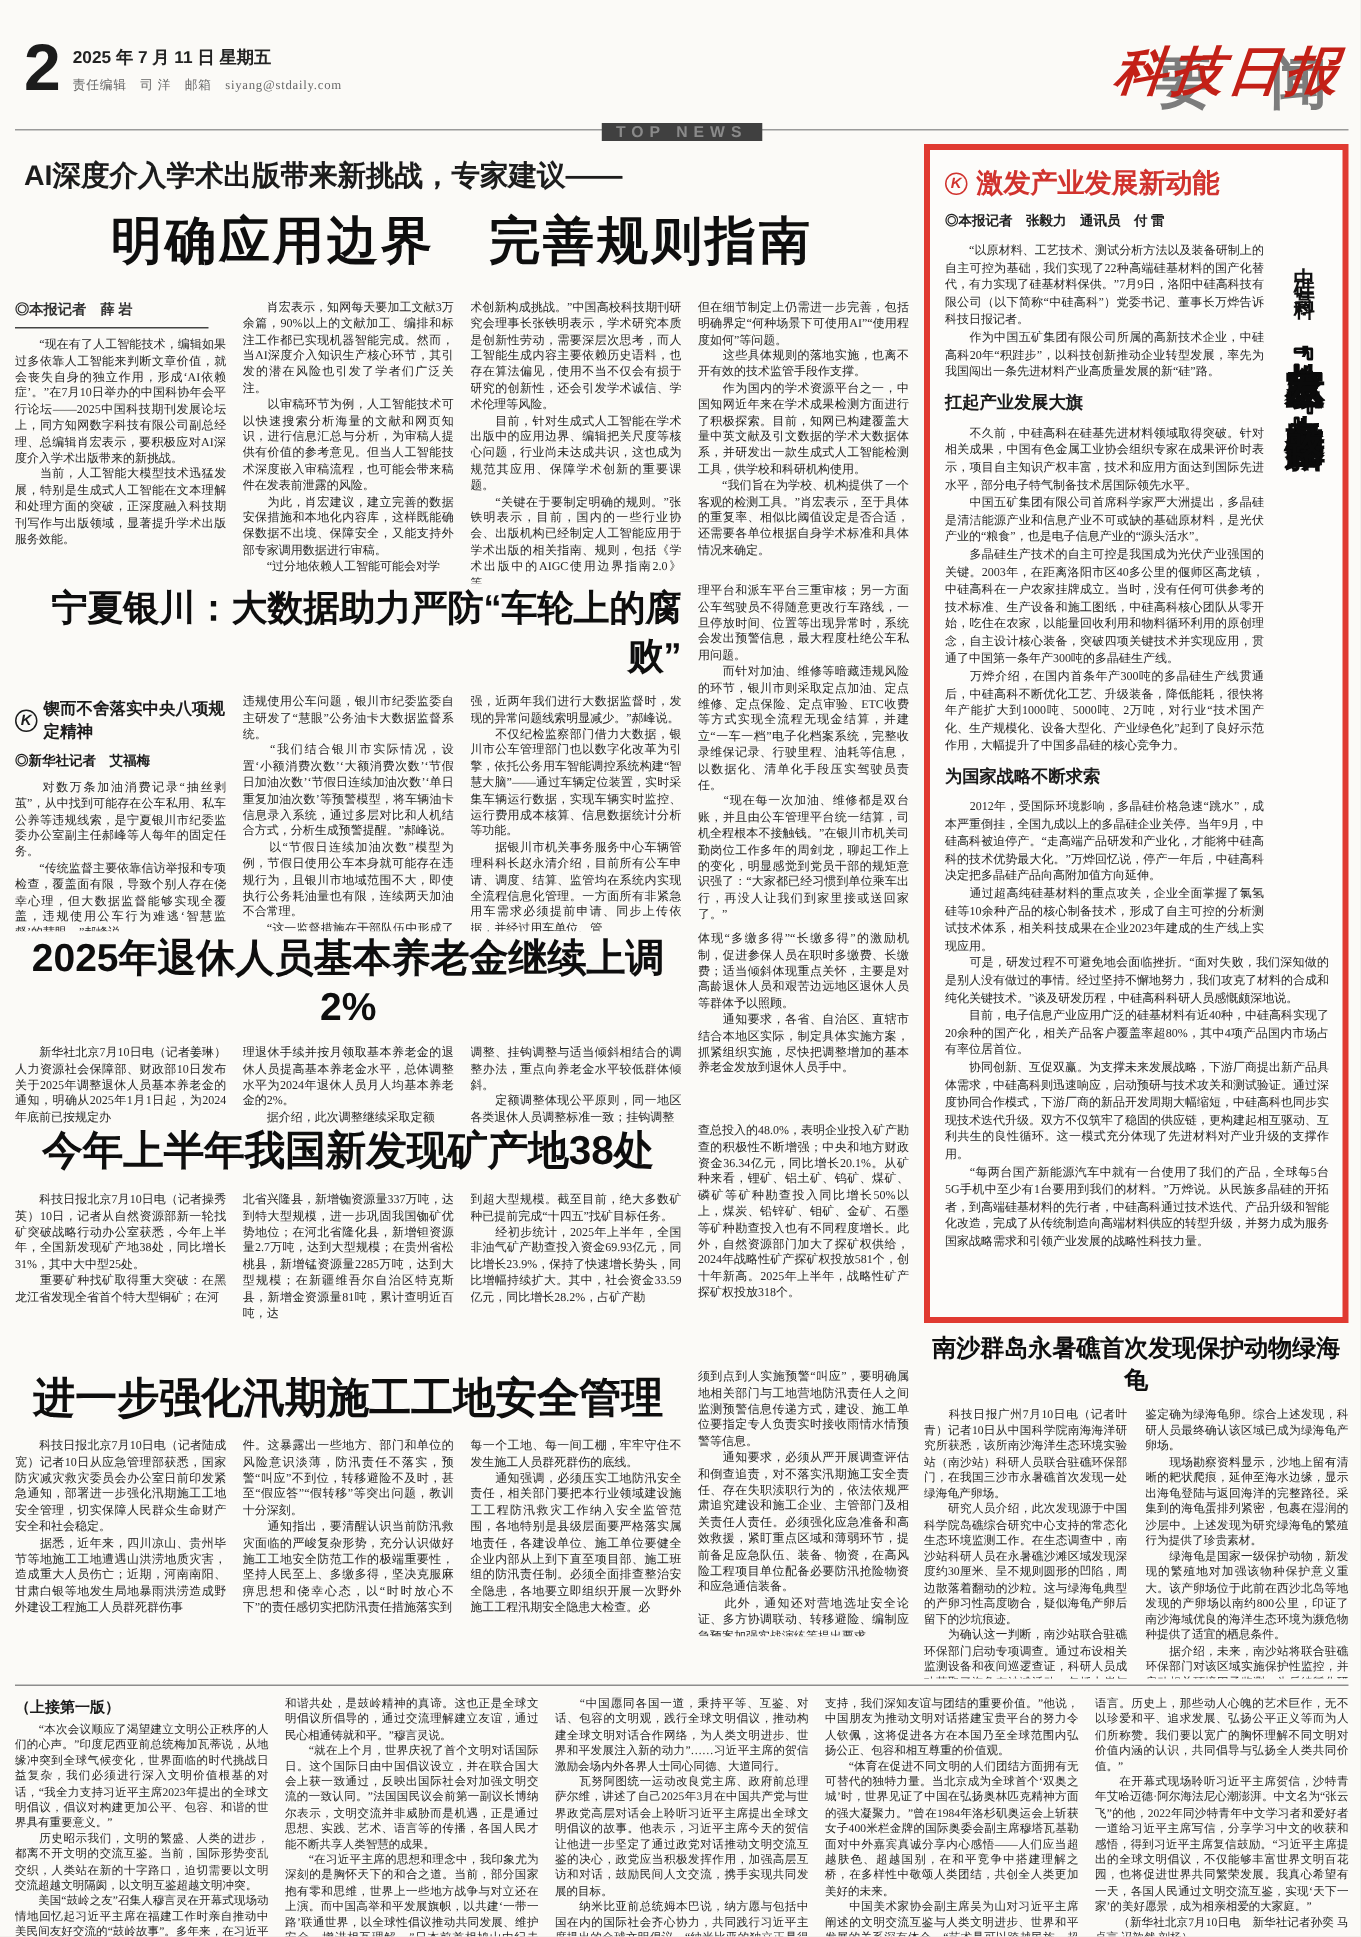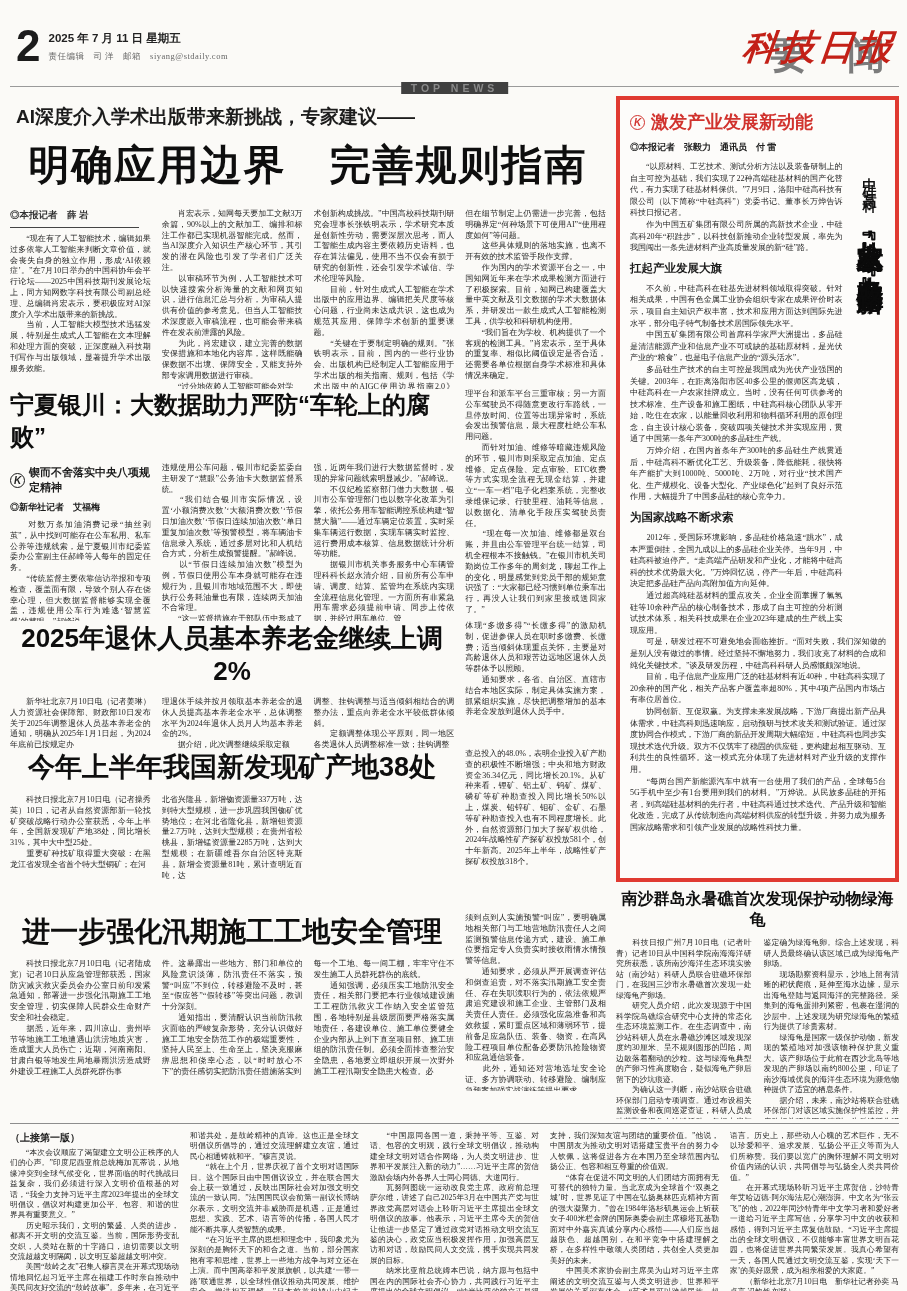--- a/index.html
+++ b/index.html
@@ -38,24 +38,24 @@
   .hl { font-family:"Liberation Sans",sans-serif; font-weight:900; color:#0e0e0e; text-align:center; }
   .byline { font-size:9.5px; font-weight:700; color:#333; }
   .byline-rule { border-top:1px solid #444; width:92%; margin:5px 0 6px 0; }
   .kbadge { display:flex; align-items:center; gap:4px; font-family:"Liberation Sans",sans-serif; font-weight:900; }
   .klogo { display:inline-flex; align-items:center; justify-content:center; width:15px; height:15px;
            border:1.6px solid currentColor; border-radius:50%; font-size:10px; font-style:italic;
            font-family:"Liberation Sans",sans-serif; font-weight:900; flex:0 0 auto; }
   
   .art-ai { height:293px; padding-top:6px; }
   .ai-kicker { font-family:"Liberation Sans",sans-serif; font-weight:900; font-size:19px; margin:2px 0 8px 6px; }
-  .ai-hl { font-size:41px; letter-spacing:2px; margin-bottom:16px; }
+  .ai-hl { font-size:34px; letter-spacing:2px; margin-bottom:16px; }
   
   .art-yin { height:232px; }
-  .yin-hl { font-size:24px; letter-spacing:0; text-align:left; padding-bottom:10px; }
+  .yin-hl { font-size:24px; letter-spacing:0; text-align:right; padding-bottom:10px; }
   .yin-kicker { font-size:11px; margin:2px 0 6px 0; }
   .yin-byline { font-size:9px; font-weight:700; margin-bottom:6px; }
   
   .art-pen { height:128px; }
   .pen-hl { font-size:26px; padding-bottom:10px; }
   .art-min { height:164px; }
   .min-hl { font-size:27px; padding-bottom:10px; }
   .art-fld { height:178px; }
   .fld-kicker { font-family:"Liberation Sans",sans-serif; font-weight:900; font-size:16px; text-align:left; margin-bottom:6px; }
   .fld-hl { font-size:28px; padding-bottom:8px; }
@@ -162,33 +162,35 @@
         <div class="col body">调整、挂钩调整与适当倾斜相结合的调整办法，重点向养老金水平较低群体倾斜。
 　　定额调整体现公平原则，同一地区各类退休人员调整标准一致；挂钩调整</div>
       </section>
 
       <section class="art-min grid4 rows2">
         <h2 class="hl span3 min-hl">今年上半年我国新发现矿产地38处</h2>
         <div class="c4tall body">查总投入的48.0%，表明企业投入矿产勘查的积极性不断增强；中央和地方财政资金36.34亿元，同比增长20.1%。从矿种来看，锂矿、铝土矿、钨矿、煤矿、磷矿等矿种勘查投入同比增长50%以上，煤炭、铅锌矿、钼矿、金矿、石墨等矿种勘查投入也有不同程度增长。此外，自然资源部门加大了探矿权供给，2024年战略性矿产探矿权投放581个，创十年新高。2025年上半年，战略性矿产探矿权投放318个。</div>
         <div class="col body">　　科技日报北京7月10日电（记者操秀英）10日，记者从自然资源部新一轮找矿突破战略行动办公室获悉，今年上半年，全国新发现矿产地38处，同比增长31%，其中大中型25处。
 　　重要矿种找矿取得重大突破：在黑龙江省发现全省首个特大型铜矿；在河</div>
         <div class="col body">北省兴隆县，新增铷资源量337万吨，达到特大型规模，进一步巩固我国铷矿优势地位；在河北省隆化县，新增钽资源量2.7万吨，达到大型规模；在贵州省松桃县，新增锰资源量2285万吨，达到大型规模；在新疆维吾尔自治区特克斯县，新增金资源量81吨，累计查明近百吨，达</div>
+        <div class="col body">到超大型规模。截至目前，绝大多数矿种已提前完成“十四五”找矿目标任务。
+　　经初步统计，2025年上半年，全国非油气矿产勘查投入资金69.93亿元，同比增长23.9%，保持了快速增长势头，同比增幅持续扩大。其中，社会资金33.59亿元，同比增长28.2%，占矿产勘</div>
       </section>
 
       <section class="art-fld grid4 rows2">
         <div class="span3">
           <h2 class="hl fld-hl">进一步强化汛期施工工地安全管理</h2>
         </div>
         <div class="c4tall body">须到点到人实施预警“叫应”，要明确属地相关部门与工地营地防汛责任人之间监测预警信息传递方式，建设、施工单位要指定专人负责实时接收雨情水情预警等信息。
 　　通知要求，必须从严开展调查评估和倒查追责，对不落实汛期施工安全责任、存在失职渎职行为的，依法依规严肃追究建设和施工企业、主管部门及相关责任人责任。必须强化应急准备和高效救援，紧盯重点区域和薄弱环节，提前备足应急队伍、装备、物资，在高风险工程项目单位配备必要防汛抢险物资和应急通信装备。
 　　此外，通知还对营地选址安全论证、多方协调联动、转移避险、编制应急预案加强实战演练等提出要求。</div>
         <div class="col body">　　科技日报北京7月10日电（记者陆成宽）记者10日从应急管理部获悉，国家防灾减灾救灾委员会办公室日前印发紧急通知，部署进一步强化汛期施工工地安全管理，切实保障人民群众生命财产安全和社会稳定。
 　　据悉，近年来，四川凉山、贵州毕节等地施工工地遭遇山洪涝地质灾害，造成重大人员伤亡；近期，河南南阳、甘肃白银等地发生局地暴雨洪涝造成野外建设工程施工人员群死群伤事</div>
         <div class="col body">件。这暴露出一些地方、部门和单位的风险意识淡薄，防汛责任不落实，预警“叫应”不到位，转移避险不及时，甚至“假应答”“假转移”等突出问题，教训十分深刻。
-　　通知指出，要清醒认识当前防汛救灾面临的严峻复杂形势，充分认识做好施工工地安全防范工作的极端重要性，坚持人民至上、生命至上，坚决克服麻痹思想和侥幸心态，以“时时放心不下”的责任感切实把防汛责任措施落实到</div>
+　　通知指出，要清醒认识当前防汛救灾面临的严峻复杂形势，充分认识做好施工工地安全防范工作的极端重要性，坚持人民至上、多缴多得，坚决克服麻痹思想和侥幸心态，以“时时放心不下”的责任感切实把防汛责任措施落实到</div>
         <div class="col body">每一个工地、每一间工棚，牢牢守住不发生施工人员群死群伤的底线。
 　　通知强调，必须压实工地防汛安全责任，相关部门要把本行业领域建设施工工程防汛救灾工作纳入安全监管范围，各地特别是县级层面要严格落实属地责任，各建设单位、施工单位要健全企业内部从上到下直至项目部、施工班组的防汛责任制。必须全面排查整治安全隐患，各地要立即组织开展一次野外施工工程汛期安全隐患大检查。必</div>
       </section>
     </div>
 
     <div class="rcol">
 
       <section class="redbox">
         <div class="kbadge sil-kicker">
           <span class="klogo">K</span>

